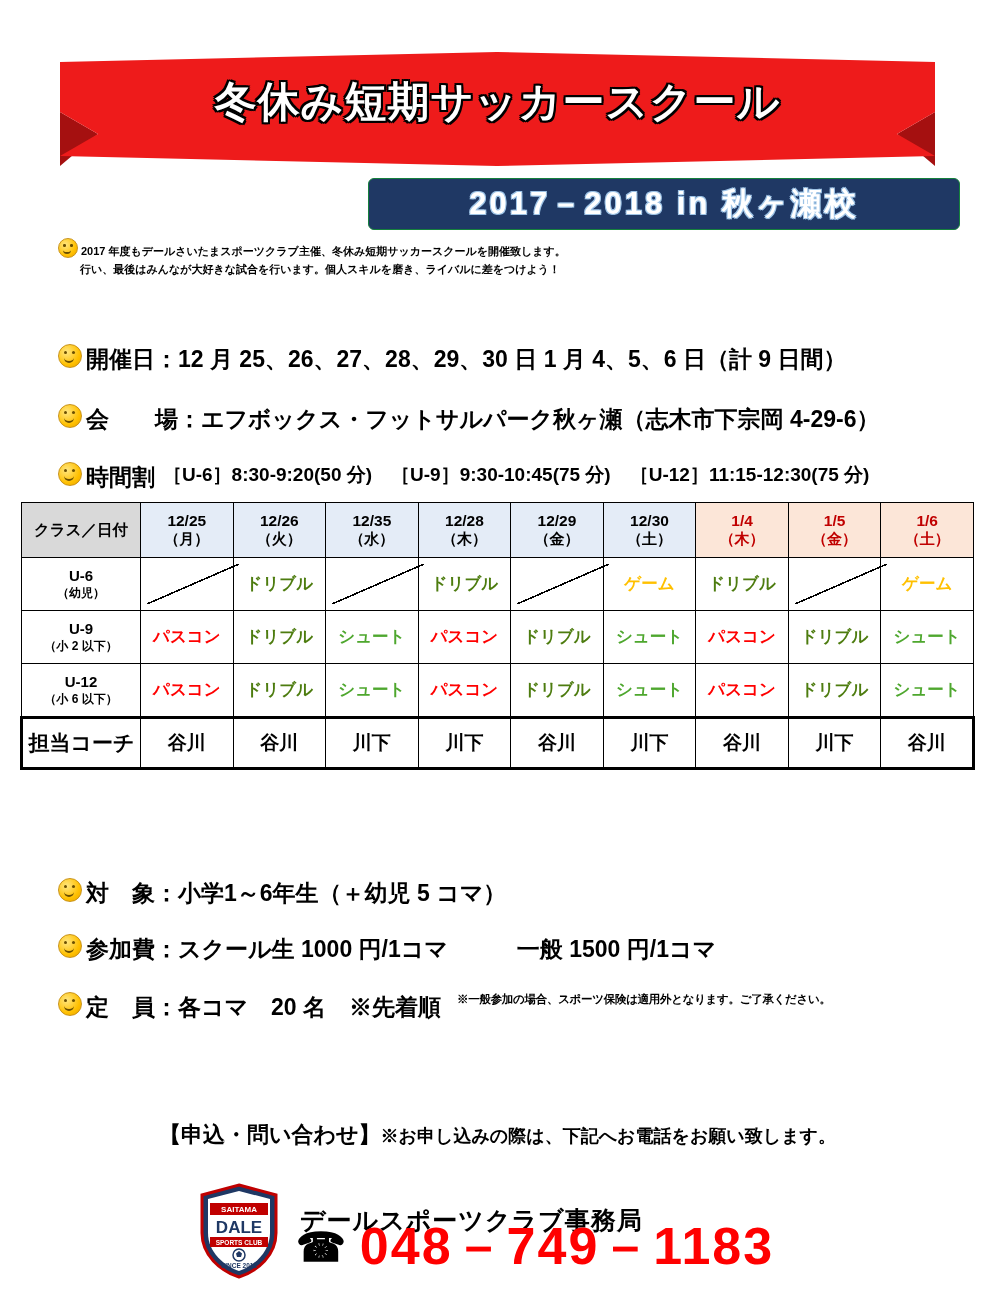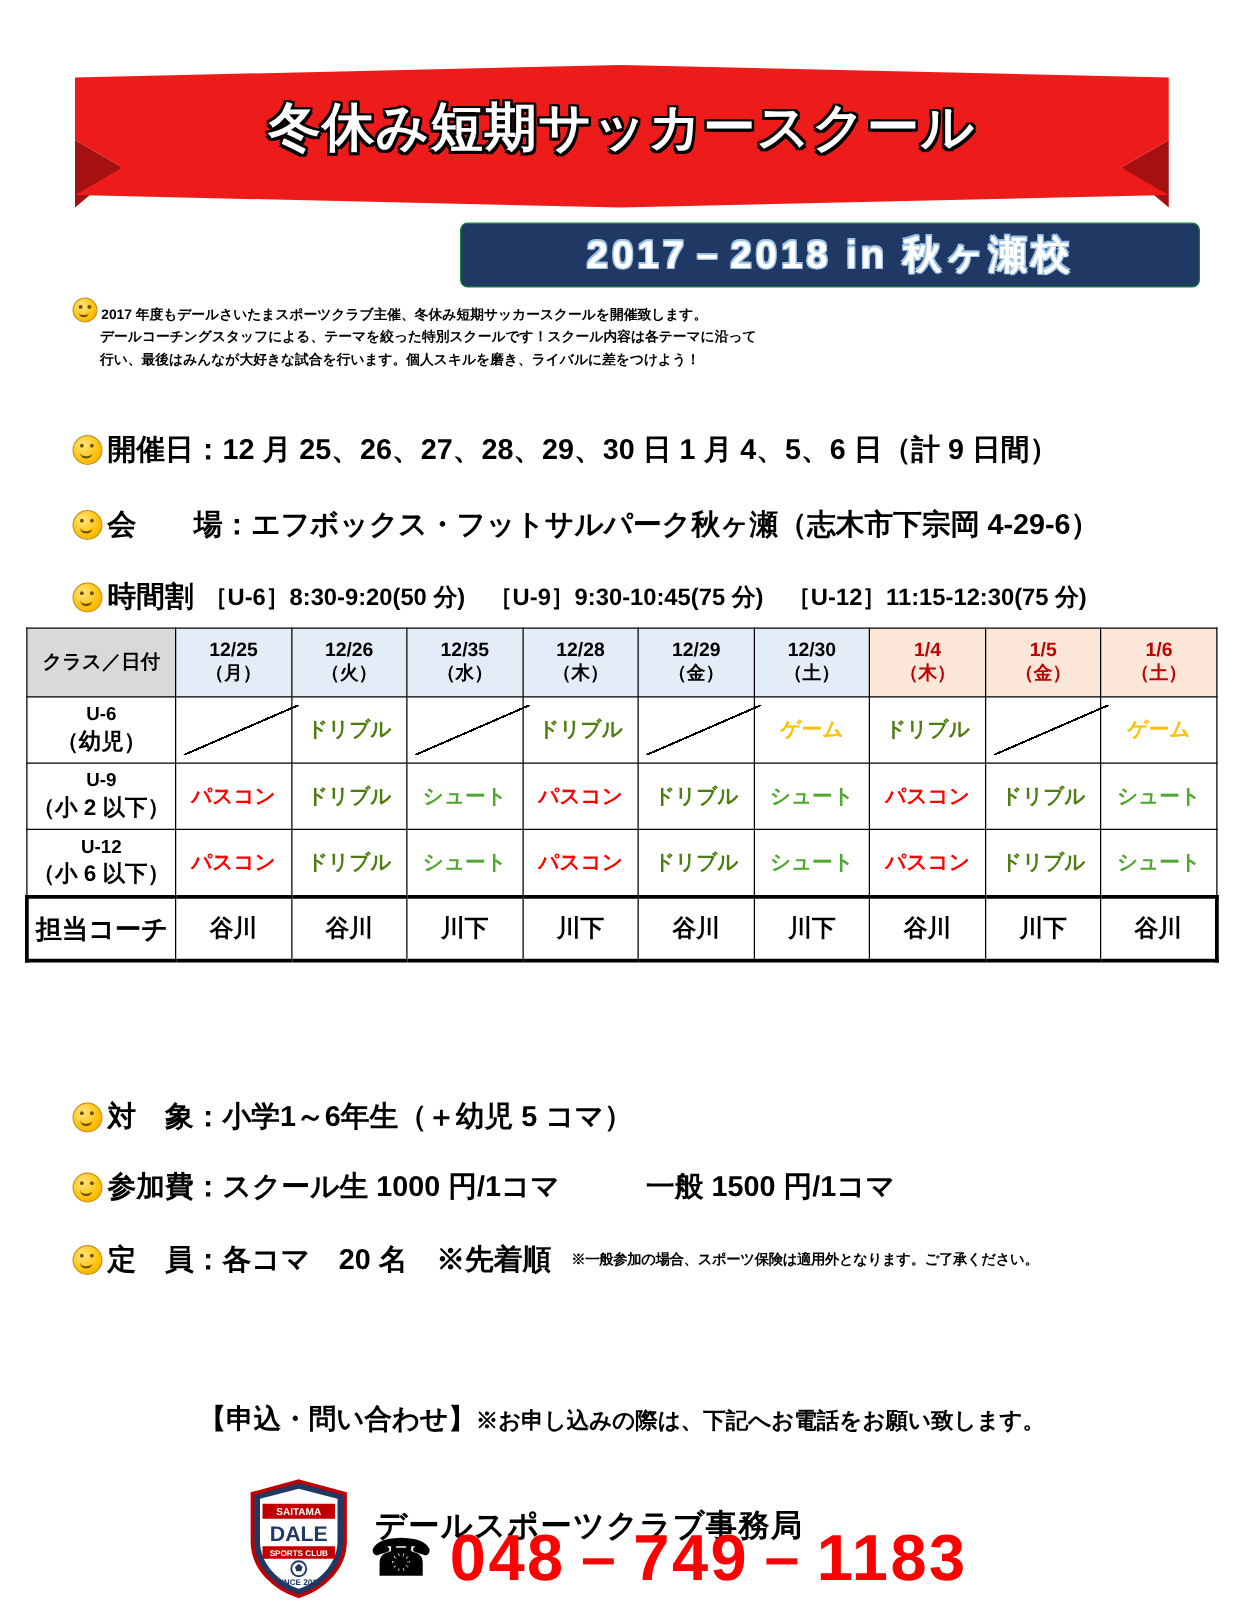--- a/index.html
+++ b/index.html
@@ -122,21 +122,21 @@
   .smiley.sm::after { left: 4px; top: 9px; width: 8px; height: 4px; }
 
   
   .info-row {
     position: absolute;
     left: 58px;
     font-size: 23px;
     font-weight: bold;
     white-space: nowrap;
     display: flex;
-    align-items: center;
+    align-items: flex-start;
   }
   .info-row .ic { margin-right: 4px; }
   .info-row .lbl { letter-spacing: 0px; }
   .info-row .val { }
   .r-date { top: 344px; }
   .r-place { top: 404px; }
   .r-time { top: 462px; }
   .r-time .val { font-size: 19px; }
 
   .r-target { top: 878px; }
@@ -175,21 +175,21 @@
   .hdr-jan   { background: #fce6d8; }
   .hdr-dec .d2, .hdr-jan .d2 { display: block; font-size: 15px; }
   .hdr-jan .d1 { color: #c00000; }
   .hdr-jan .d2 { color: #c00000; }
 
   .sched .rowhead {
     height: 52px;
     font-size: 15px;
     line-height: 1.25;
   }
-  .sched .rowhead .sub { display: block; font-size: 18px; }
+  .sched .rowhead .sub { display: block; font-size: 12px; }
   .sched .cell { height: 52px; font-size: 16.5px; }
   .c-pass  { color: #ff0000; }
   .c-drib  { color: #4d7c0f; }
   .c-shoot { color: #4ea72e; }
   .c-game  { color: #ffc000; }
 
   .diag {
     position: relative;
   }
   .diag::after {
@@ -271,21 +271,20 @@
 </div>
 
 <div class="year-plate">
   <span>2017－2018 in 秋ヶ瀬校</span>
 </div>
 
 <div class="intro">
   <span class="line l1">
     <span class="smiley sm"></span><span>2017 年度もデールさいたまスポーツクラブ主催、冬休み短期サッカースクールを開催致します。</span>
   </span>
-  <span class="line l2">デールコーチングスタッフによる、テーマを絞った特別スクールです！スクール内容は各テーマに沿って</span>
   <span class="line l3">行い、最後はみんなが大好きな試合を行います。個人スキルを磨き、ライバルに差をつけよう！</span>
 </div>
 
 <div class="info-row r-date">
   <span class="smiley ic"></span>
   <span class="lbl">開催日：</span>
   <span class="val">12 月 25、26、27、28、29、30 日  1 月 4、5、6 日（計 9 日間）</span>
 </div>
 
 <div class="info-row r-place">

